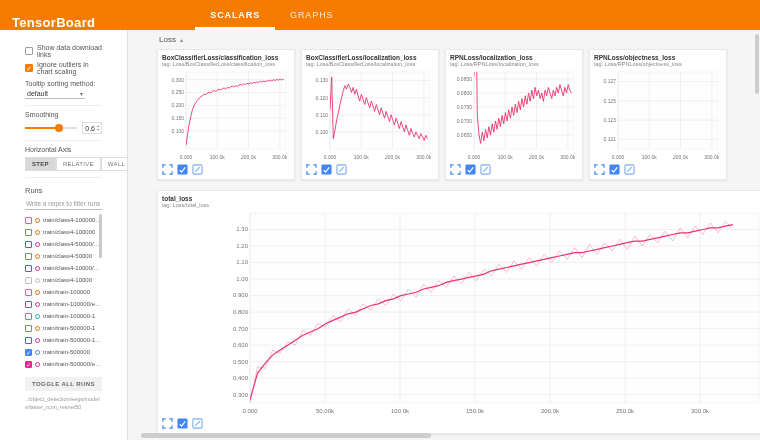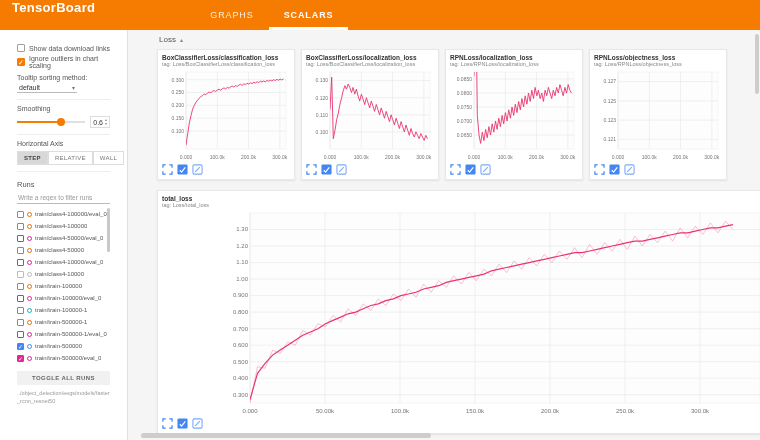--- a/index.html
+++ b/index.html
@@ -1,27 +1,27 @@
 <!DOCTYPE html>
 <html><head>
 <meta charset="utf-8">
 <style>
   *{margin:0;padding:0;box-sizing:border-box}
   html,body{width:760px;height:440px;overflow:hidden}
   body{font-family:"Liberation Sans",sans-serif;background:#f5f5f5;position:relative}
 
   
-  .header{position:absolute;top:0;left:0;right:0;height:30px;background:#f57c00;display:flex;align-items:flex-start;z-index:10}
+  .header{position:absolute;top:0;left:0;right:0;height:30px;background:#f57c00;display:flex;align-items:flex-end;z-index:10}
   .logo{font-size:13px;font-weight:bold;color:#fff;margin-left:12px;letter-spacing:.3px}
   .tabs{display:flex;margin-left:100px;height:100%}
   .tab{display:flex;align-items:center;padding:0 15px;font-size:9px;letter-spacing:.9px;color:rgba(255,255,255,.85);cursor:pointer;border-bottom:3px solid transparent;border-top:3px solid transparent}
   .tab.active{color:#fff;font-weight:bold;border-bottom-color:#fff}
 
   
-  .sidebar{position:absolute;top:30px;left:0;width:128px;bottom:0;background:#fff;border-right:1px solid #e0e0e0;padding:6px 17px;font-size:7px;color:#444;overflow:hidden}
+  .sidebar{position:absolute;top:30px;left:0;width:128px;bottom:0;background:#fff;border-right:1px solid #e0e0e0;padding:6px 25px;font-size:7px;color:#444;overflow:hidden}
   .section{padding:5px 0 6px;border-bottom:1px solid #eee}
   .cbrow{display:flex;align-items:center;gap:4px;margin:3px 0;cursor:pointer}
   .cb{width:8px;height:8px;border:1px solid #9e9e9e;border-radius:1px;flex:none;font-size:7px;line-height:7px;color:#fff;text-align:center}
   .cb.checked{background:#f57c00;border-color:#f57c00}
   .label-sm{font-size:7px;color:#555}
   .dropdown{display:inline-flex;align-items:center;gap:3px;border-bottom:1px solid #bbb;padding:1px 2px;margin-top:2px;cursor:pointer;color:#333;min-width:60px;justify-content:space-between}
   .caret{font-size:6px;color:#777}
   .slider-row{display:flex;align-items:center;gap:5px;margin-top:4px}
   .slider-track{position:relative;width:72px;height:2px;background:#e0e0e0;cursor:pointer}
   .slider-fill{position:absolute;left:0;top:0;height:2px;width:60%;background:#f57c00}
@@ -63,22 +63,22 @@
 
   .h-scrollbar{position:absolute;left:141px;bottom:2px;width:290px;height:5px;background:#cdcdcd;border-radius:3px;z-index:20}
   .v-scrollbar{position:absolute;right:1px;top:34px;width:4px;height:60px;background:#cdcdcd;border-radius:2px;z-index:20}
 </style>
 </head>
 <body>
 
 <div class="header">
   <div class="logo">TensorBoard</div>
   <div class="tabs">
+    <div class="tab active">SCALARS</div>
     <div class="tab">GRAPHS</div>
-    <div class="tab active">SCALARS</div>
   </div>
 </div>
 
 <div class="sidebar">
   <div class="section">
     <div class="cbrow">
       <span class="cb"></span>
       <span class="label-sm">Show data download links</span>
     </div>
     <div class="cbrow">

